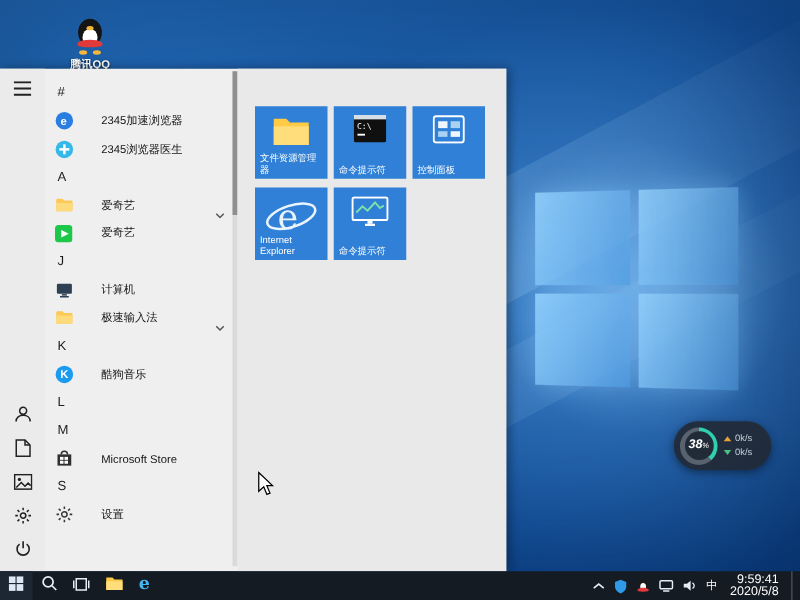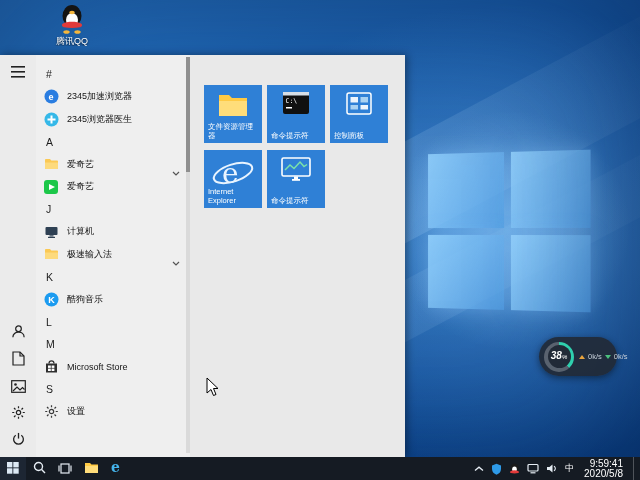--- a/index.html
+++ b/index.html
@@ -23,52 +23,52 @@
   .pane { background:linear-gradient(115deg, rgba(150,212,255,.85), rgba(82,158,228,.75));
     box-shadow:0 0 18px rgba(140,200,255,.35); }
   .vignette { position:absolute; inset:0; box-shadow:inset 0 0 150px rgba(5,30,70,.5); pointer-events:none; }
 
   
   .desk-icon { position:absolute; width:52px; text-align:center; color:#fff; z-index:10; cursor:default; }
   .desk-icon .dic { display:block; width:32px; height:32px; margin:0 auto 1px; }
   .desk-icon .dlabel { display:block; font-size:9px; line-height:10px;
     text-shadow:0 1px 2px rgba(0,0,0,.85); white-space:nowrap; overflow:hidden; }
   #di-admin { left:0px; top:7px; }
-  #di-qq { left:46px; top:3px; }
+  #di-qq { left:46px; top:13px;font-weight:bold; }
 
   
   .netw { position:absolute; left:539px; top:337px; width:78px; height:39px; z-index:20;
     background:rgba(33,42,55,.93); border-radius:20px; display:flex; align-items:center;
     box-shadow:0 2px 7px rgba(0,0,0,.45); }
   .gauge { width:30px; height:30px; margin-left:5px; border-radius:50%; flex:0 0 auto;
     background:conic-gradient(#2fd0ae 0deg 137deg, rgba(255,255,255,.25) 137deg 360deg);
     display:flex; align-items:center; justify-content:center;font-style:italic; }
   .ginner { width:23px; height:23px; border-radius:50%; background:#212a37; color:#fff;
     display:flex; align-items:baseline; justify-content:center; padding-top:6px; }
   .gnum { font-size:10px; font-weight:bold; line-height:10px; }
   .gunit { font-size:6px; line-height:6px; }
-  .speeds { margin-left:5px; display:flex; flex-direction:row; gap:3px; }
+  .speeds { margin-left:5px; display:flex; flex-direction:column; gap:3px; }
   .srow { display:flex; align-items:center; gap:3px; font-size:7.5px; color:#c7cfd8; line-height:8px; }
   .arr { width:0; height:0; border-left:3px solid transparent; border-right:3px solid transparent; }
   .arr-up { border-bottom:4px solid #e8a33d; }
   .arr-down { border-top:4px solid #4cc17e; }
 
   
   .start-menu { position:absolute; left:0; top:55px; width:405px; height:402px; z-index:30;
     display:flex; background:#efefef; box-shadow:2px 0 8px rgba(0,0,0,.4); }
   .rail { width:36px; background:#ebebeb; display:flex; flex-direction:column; align-items:center; flex:0 0 auto; }
   .rail-btn { width:36px; height:27px; display:flex; align-items:center; justify-content:center; cursor:default; }
   .rail-top { margin-top:4px; }
   .rail-spacer { flex:1; }
   .rail-bottom { margin-bottom:2px; }
 
   .app-list { position:relative; width:154px; flex:0 0 auto; padding-top:8px; }
   .row { position:relative; height:22.5px; display:flex; align-items:center; padding-left:5px; cursor:default; }
   .row .ic { width:16px; height:16px; flex:0 0 auto; display:flex; align-items:center; justify-content:center; margin-left:2px; }
-  .row .lbl { margin-left:8px; font-size:9px; color:#141414; white-space:nowrap; overflow:hidden; }
+  .row .lbl { margin-left:22px; font-size:9px; color:#141414; white-space:nowrap; overflow:hidden; }
   .row-header .letter { margin-left:5px; font-size:10.5px; color:#1c1c1c; }
   .chev { position:absolute; right:10px; top:9px; }
   .scrollbar { position:absolute; right:0; top:2px; width:4px; height:396px; background:#dadada; }
   .sb-thumb { position:absolute; top:0; left:0; width:4px; height:115px; background:#8f8f8f; }
 
   .tile-area { flex:1; background:#e9e9e9; padding:30px 0 0 14px; position:relative; }
   .tile-grid { display:grid; grid-template-columns:repeat(3,58px); grid-auto-rows:58px; column-gap:5px; row-gap:7px; }
   .tile { position:relative; background:#2f80d6; cursor:default; }
   .ticon { position:absolute; top:7px; left:0; right:0; display:flex; justify-content:center; }
   .tlabel { position:absolute; left:4px; bottom:3px; right:3px; font-size:7.5px; line-height:9px; color:#fff; }

